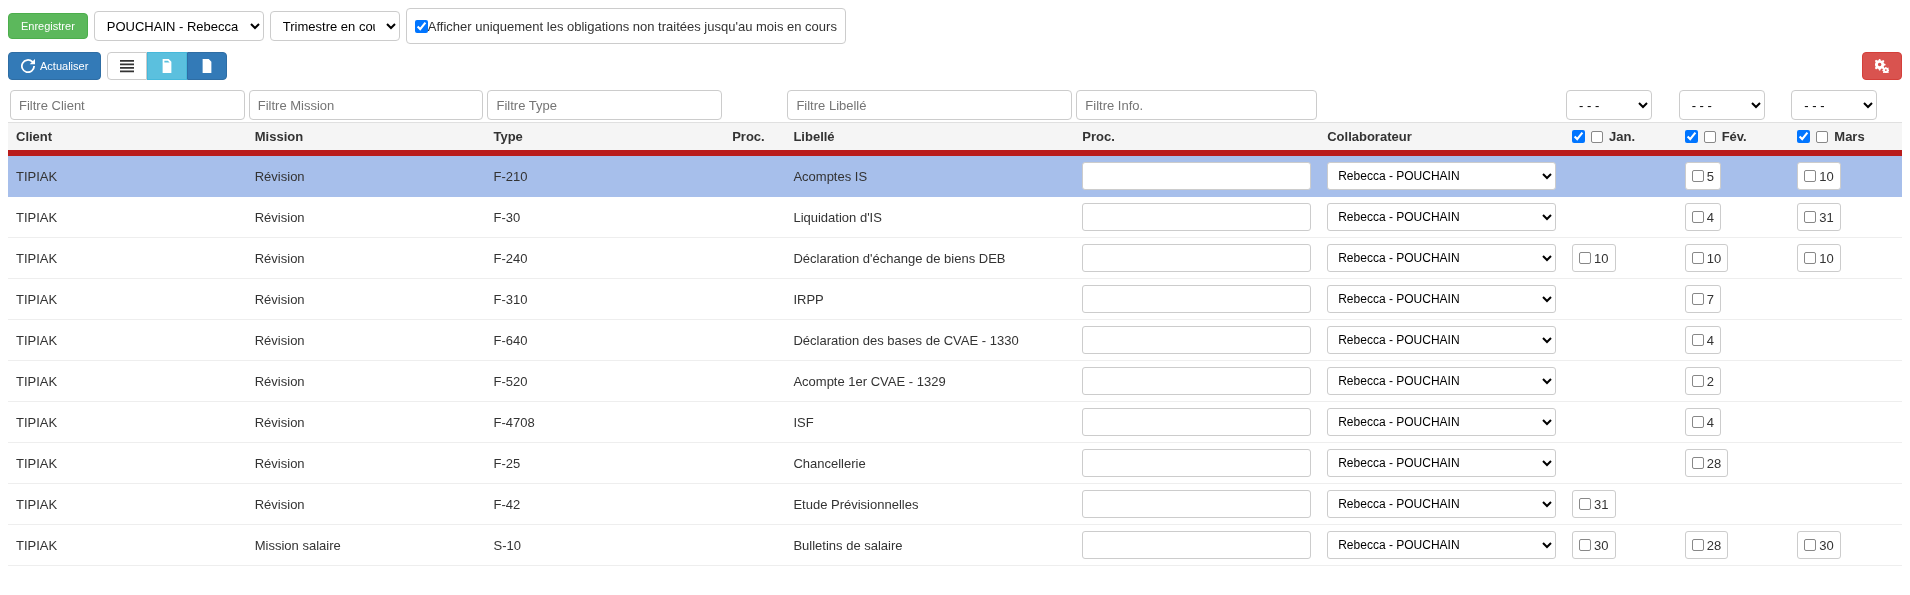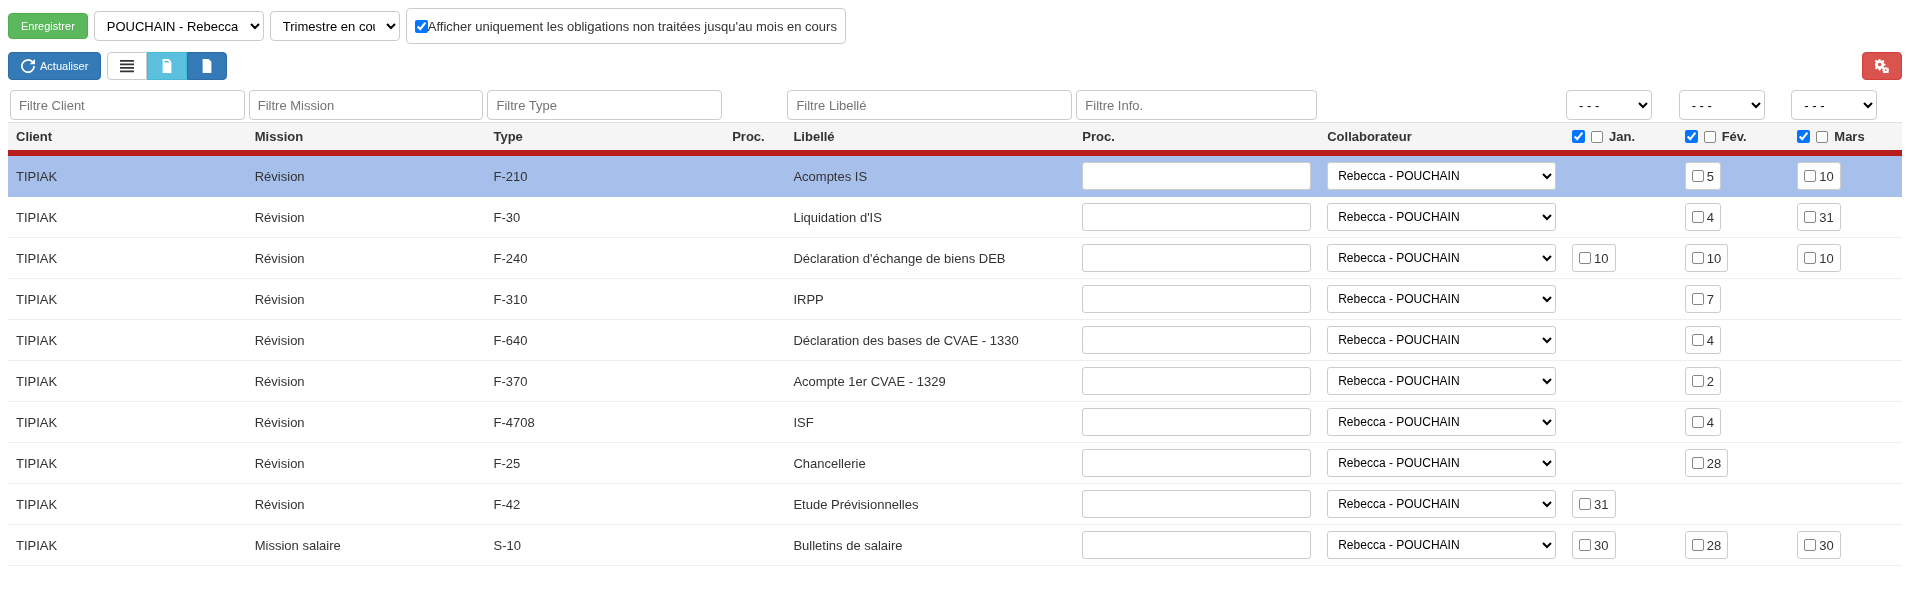--- a/index.html
+++ b/index.html
@@ -234,21 +234,21 @@
         <td></td>
         <td><div class="month-box">
             <input type="checkbox" class="mini-check" style="">
             <span class="day">4</span>
           </div></td>
         <td></td>
       </tr>
       <tr>
         <td><span>TIPIAK</span></td>
         <td><span>Révision</span></td>
-        <td><span>F-370</span></td>
+        <td><span>F-520</span></td>
         <td></td>
         <td><span>Acompte 1er CVAE - 1329</span></td>
         <td><input class="cell-input" style=""></td>
         <td><select class="cell-select"><option>Rebecca - POUCHAIN</option></select></td>
         <td></td>
         <td><div class="month-box">
             <input type="checkbox" class="mini-check" style="">
             <span class="day">2</span>
           </div></td>
         <td></td>

